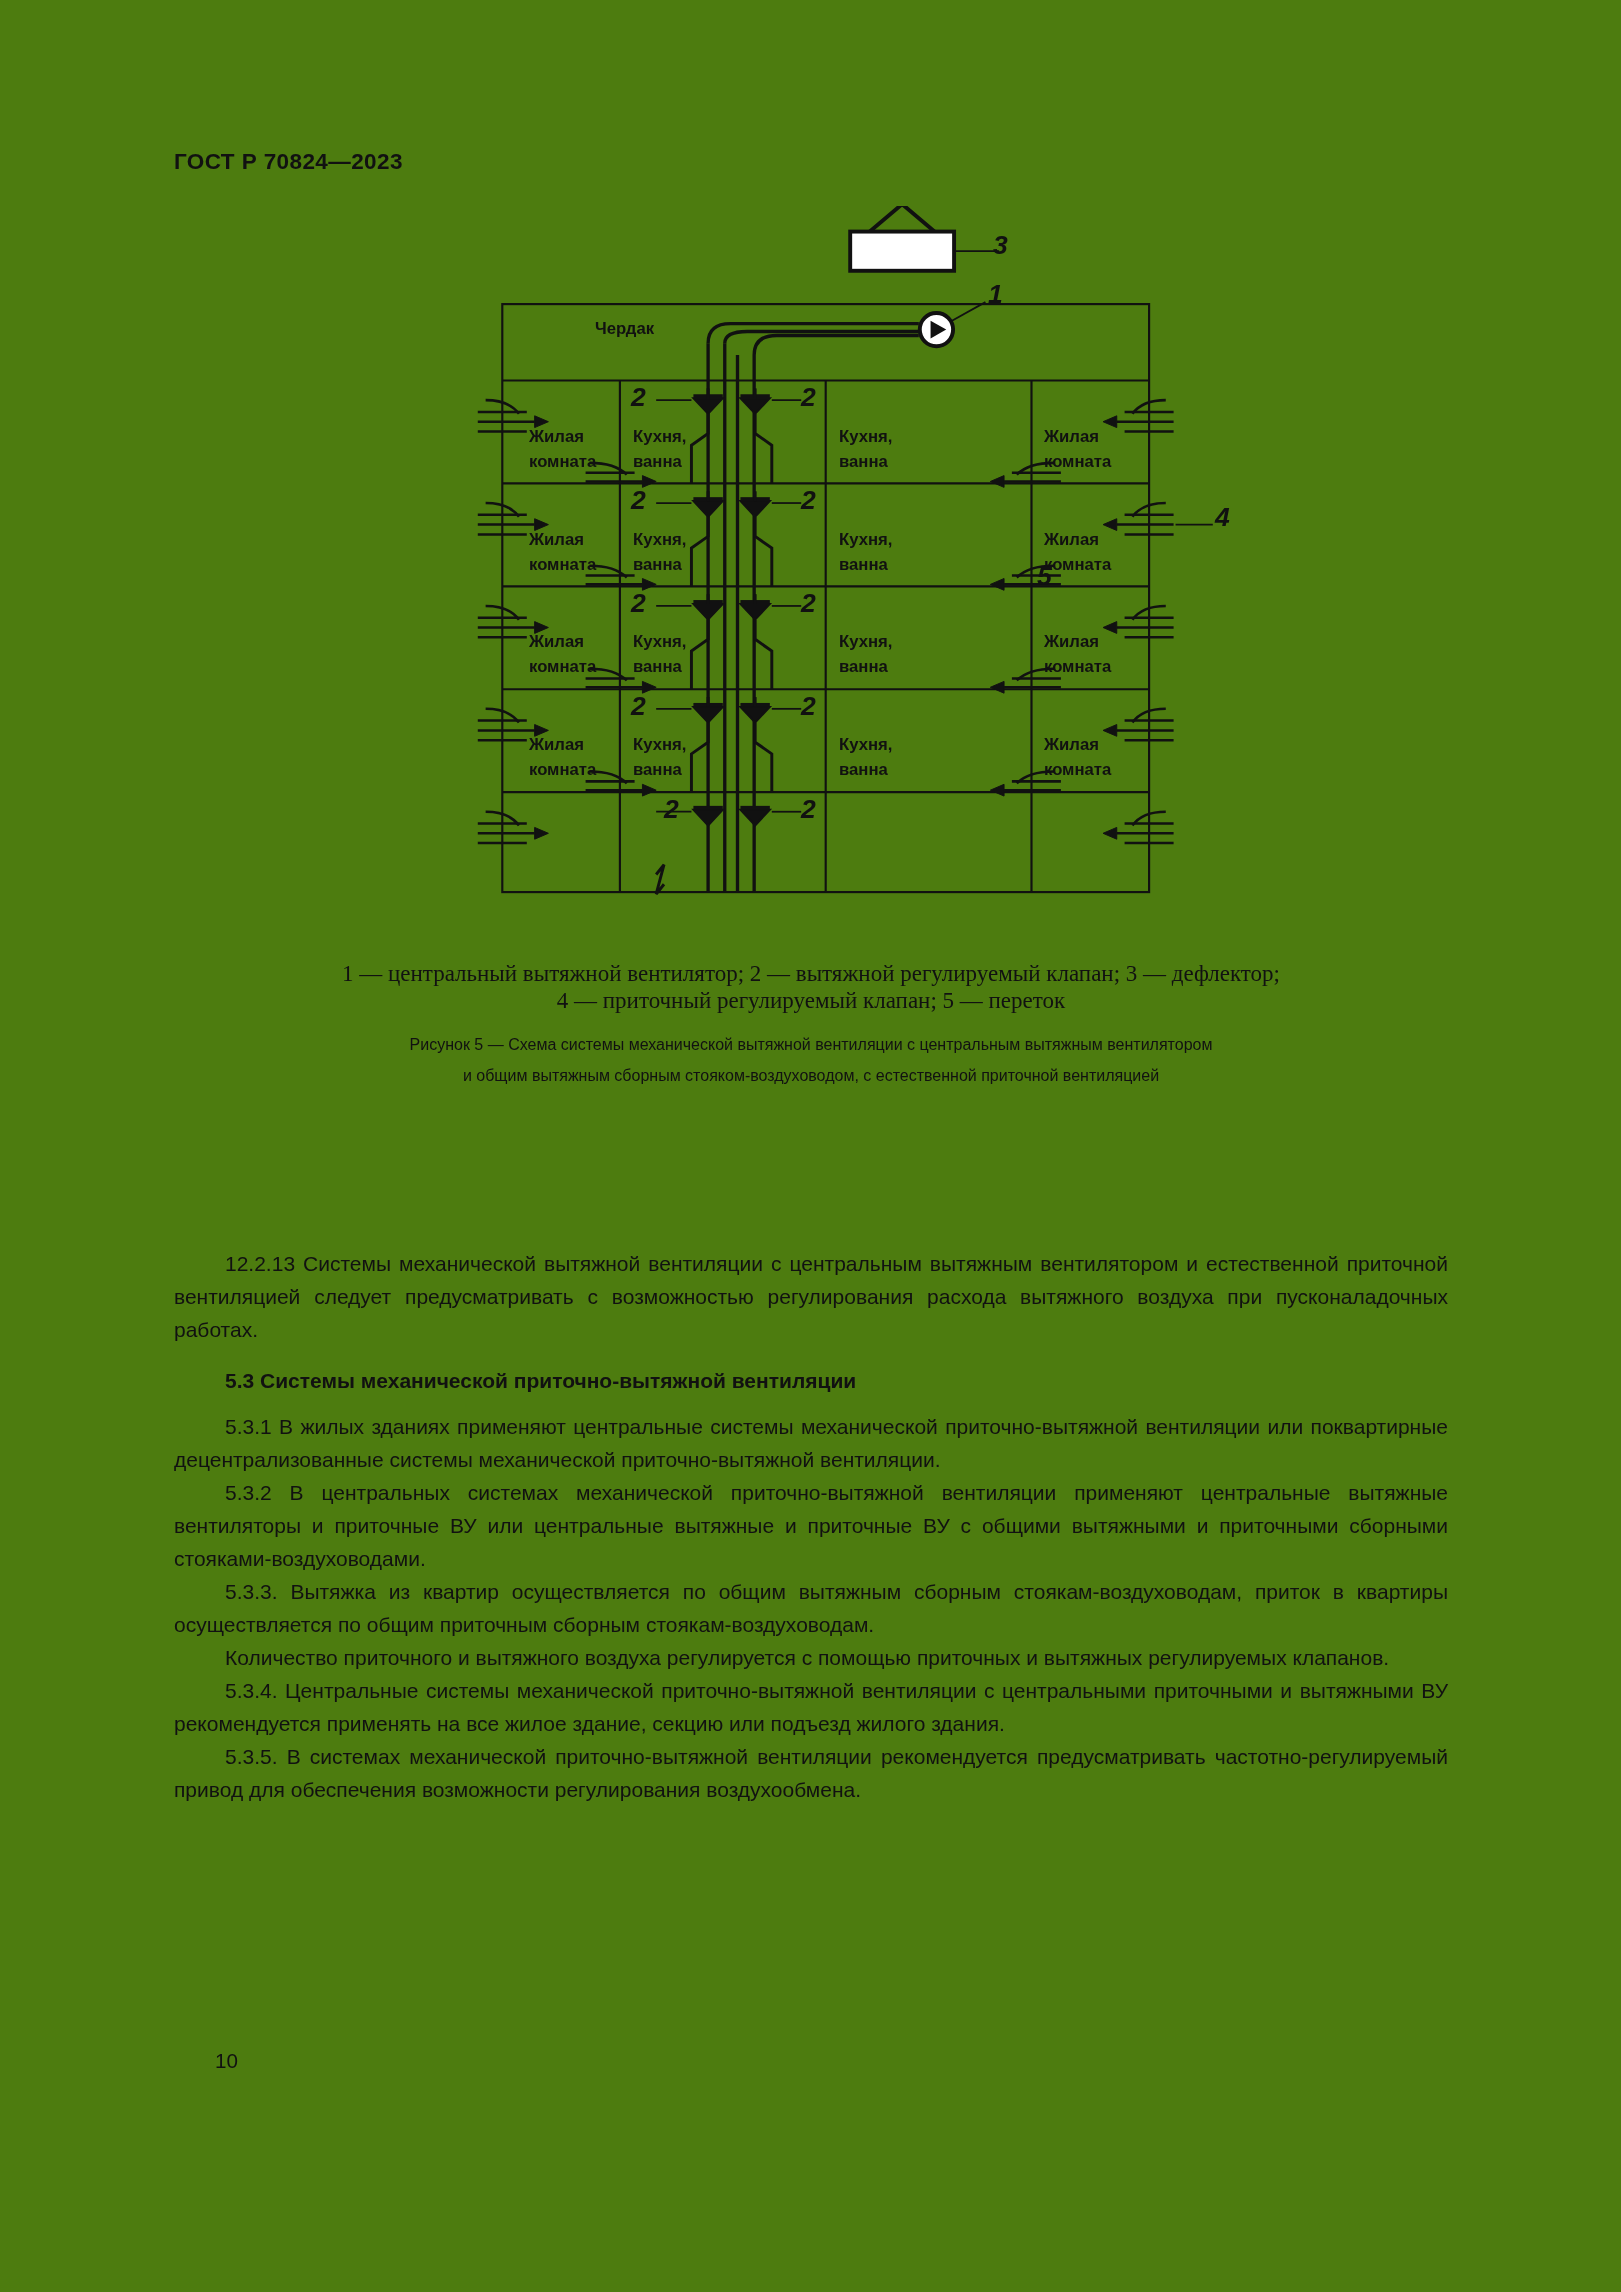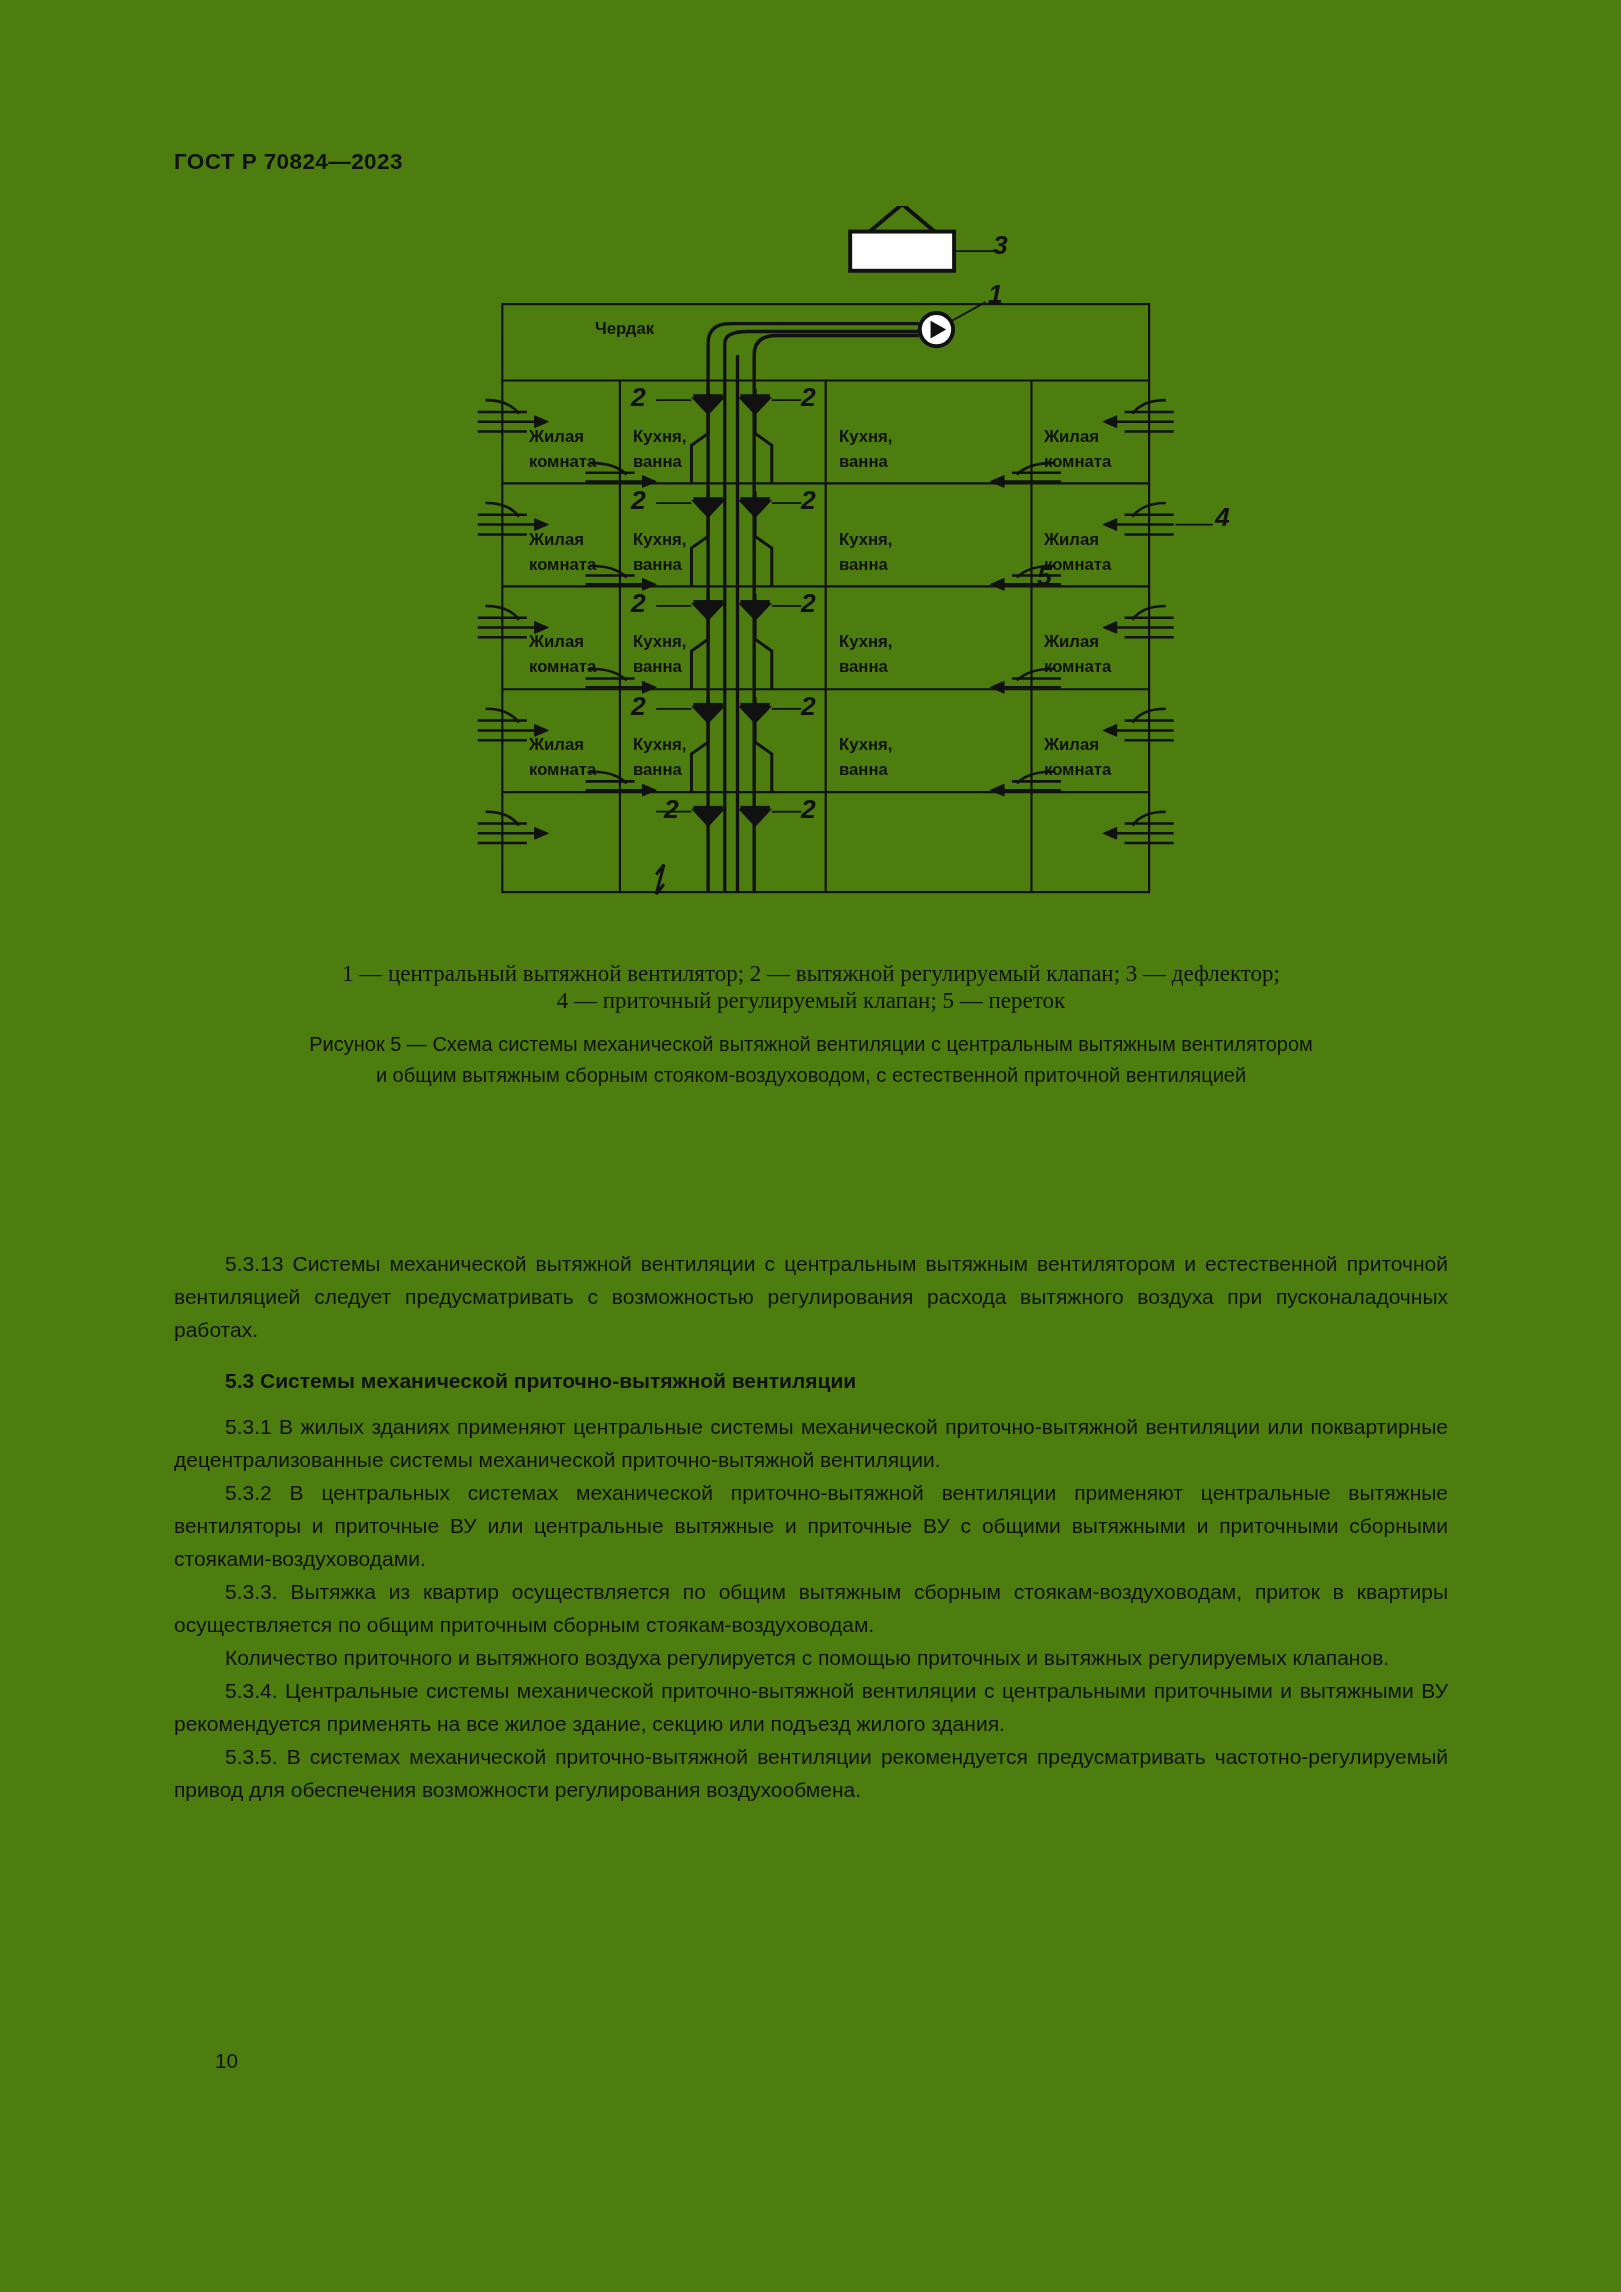--- a/index.html
+++ b/index.html
@@ -70,21 +70,21 @@
     text-align:center;
     font-size:23px;
     line-height:26.5px;
     font-family:Liberation Serif, serif;
   }
   .fig-caption{
     position:absolute;
     left:0;top:823px;
     width:1274px;
     text-align:center;
-    font-size:20px;
+    font-size:16px;
     line-height:31px;
     font-weight:500;
   }
 
   
   .body-text{
     position:absolute;
     left:174px;top:1247px;
     width:1274px;
     font-size:21px;
@@ -419,21 +419,21 @@
       <div>4 — приточный регулируемый клапан; 5 — переток</div>
     </div>
 
     <div class="fig-caption">
       <div>Рисунок 5 — Схема системы механической вытяжной вентиляции с центральным вытяжным вентилятором</div>
       <div>и  общим вытяжным сборным стояком-воздуховодом, с естественной приточной вентиляцией</div>
     </div>
   </div>
 
   <div class="body-text">
-    <p class="ind">5.3.13 Системы механической вытяжной вентиляции с центральным вытяжным вентилятором и естественной приточной вентиляцией следует предусматривать с возможностью регулирования расхода вытяжного воздуха при пусконаладочных работах.</p>
+    <p class="ind">12.2.13 Системы механической вытяжной вентиляции с центральным вытяжным вентилятором и естественной приточной вентиляцией следует предусматривать с возможностью регулирования расхода вытяжного воздуха при пусконаладочных работах.</p>
     <p class="sub-head">5.3 Системы механической приточно-вытяжной вентиляции</p>
     <p class="ind">5.3.1 В жилых зданиях применяют центральные системы механической приточно-вытяжной вентиляции или поквартирные децентрализованные системы механической приточно-вытяжной вентиляции.</p>
     <p class="ind">5.3.2 В центральных системах механической приточно-вытяжной вентиляции применяют центральные вытяжные вентиляторы и приточные ВУ или центральные вытяжные и приточные ВУ с общими вытяжными и приточными сборными стояками-воздуховодами.</p>
     <p class="ind">5.3.3. Вытяжка из квартир осуществляется по общим вытяжным сборным стоякам-воздуховодам, приток в квартиры осуществляется по общим приточным сборным стоякам-воздуховодам.</p>
     <p class="ind">Количество приточного и вытяжного воздуха регулируется с помощью приточных и вытяжных регулируемых клапанов.</p>
     <p class="ind">5.3.4. Центральные системы механической приточно-вытяжной вентиляции с центральными приточными и вытяжными ВУ рекомендуется применять на все жилое здание, секцию или подъезд жилого здания.</p>
     <p class="ind">5.3.5. В системах механической приточно-вытяжной вентиляции рекомендуется предусматривать частотно-регулируемый привод для обеспечения возможности регулирования воздухообмена.</p>
   </div>
 
   <div class="page-number">10</div>

